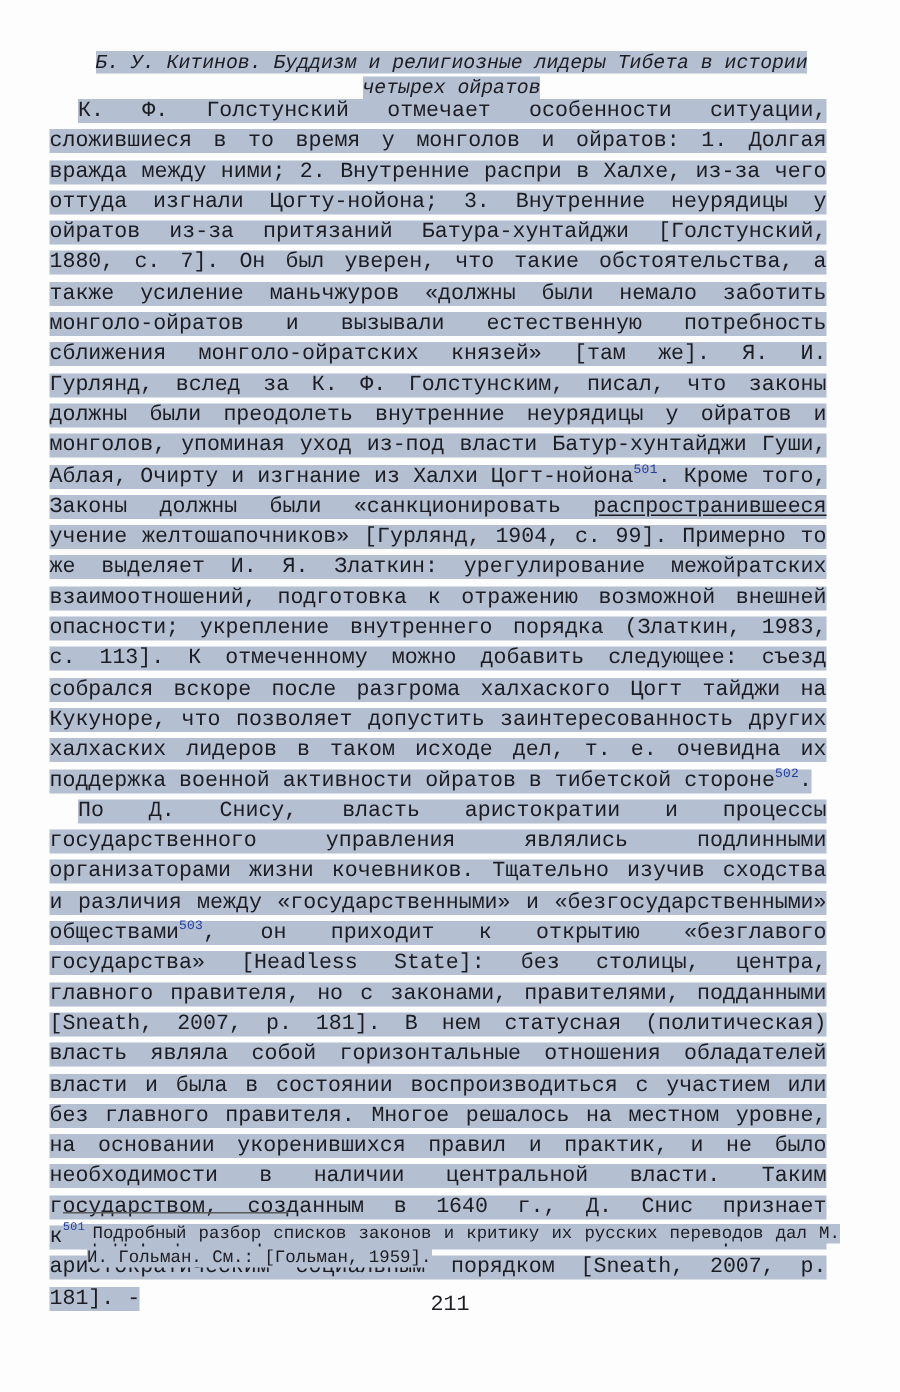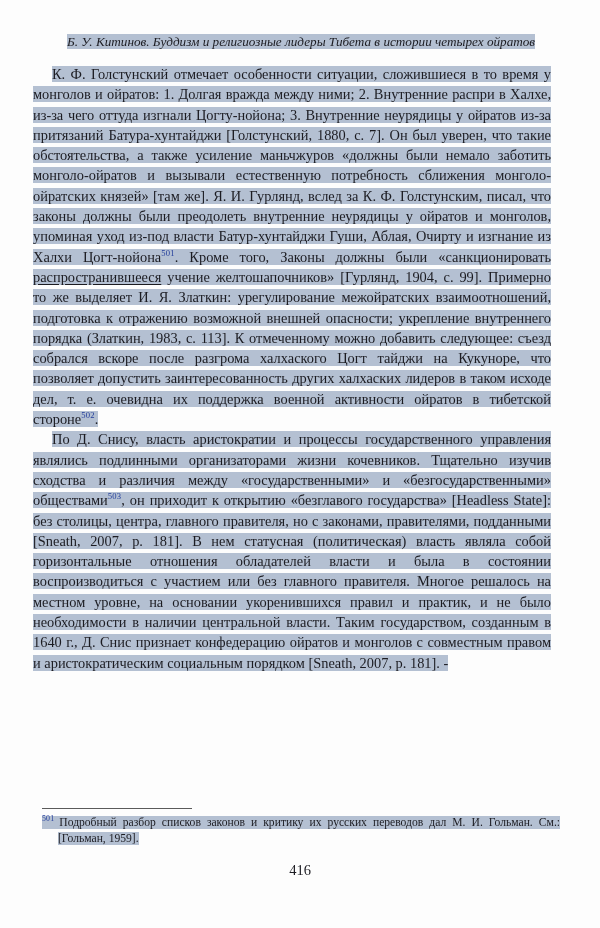--- a/index.html
+++ b/index.html
@@ -7,21 +7,21 @@
     --text:#1c1c22;
     --ref-blue:#223c9a;
     --page-background:#fdfdfd;
     --rule:#5a5a5a;
   }
   html,body{margin:0;padding:0;}
   body{width:600px;height:928px;background:var(--page-background);}
   .page{
     position:relative;width:600px;height:928px;overflow:hidden;
     background:var(--page-background);
-    font-family:Liberation Serif, serif;
+    font-family:Liberation Mono, monospace;
     color:var(--text);
   }
   .running-header{
     position:absolute;top:33px;left:42px;width:518px;
     text-align:center;font-style:italic;font-size:13.2px;line-height:17px;
   }
   .body-text{
     position:absolute;top:64px;left:33px;width:518px;
     font-size:14.4px;line-height:20.3px;text-align:justify;
     hyphens:auto;-webkit-hyphens:auto;
@@ -58,15 +58,15 @@
   <div class="body-text">
     <p><span class="hl"><span>К. Ф. Голстунский отмечает особенности ситуации, сложившиеся в то время у монголов и ойратов: 1. Долгая вражда между ними; 2. Внутренние распри в Халхе, из-за чего оттуда изгнали Цогту-нойона; 3. Внутренние неурядицы у ойратов из-за притязаний Батура-хунтайджи [Голстунский, 1880, с. 7]. Он был уверен, что такие обстоятельства, а также усиление маньчжуров «должны были немало заботить монголо-ойратов и вызывали естественную потребность сближения монголо-ойратских князей» [там же]. Я. И. Гурлянд, вслед за К. Ф. Голстунским, писал, что законы должны были преодолеть внутренние неурядицы у ойратов и монголов, упоминая уход из-под власти Батур-хунтайджи Гуши, Аблая, Очирту и изгнание из Халхи Цогт-нойона</span><sup class="ref">501</sup><span>. Кроме того, Законы должны были «санкционировать </span><span class="u">распространившееся</span><span> учение желтошапочников» [Гурлянд, 1904, с. 99]. Примерно то же выделяет И. Я. Златкин: урегулирование межойратских взаимоотношений, подготовка к отражению возможной внешней опасности; укрепление внутреннего порядка (Златкин, 1983, с. 113]. К отмеченному можно добавить следующее: съезд собрался вскоре после разгрома халхаского Цогт тайджи на Кукуноре, что позволяет допустить заинтересованность других халхаских лидеров в таком исходе дел, т. е. очевидна их поддержка военной активности ойратов в тибетской стороне</span><sup class="ref">502</sup><span>.</span></span></p>
     <p><span class="hl"><span>По Д. Снису, власть аристократии и процессы государственного управления являлись подлинными организаторами жизни кочевников. Тщательно изучив сходства и различия между «государственными» и «безгосударственными» обществами</span><sup class="ref">503</sup><span>, он приходит к открытию «безглавого государства» [Headless State]: без столицы, центра, главного правителя, но с законами, правителями, подданными [Sneath, 2007, p. 181]. В нем статусная (политическая) власть являла собой горизонтальные отношения обладателей власти и была в состоянии воспроизводиться с участием или без главного правителя. Многое решалось на местном уровне, на основании укоренившихся правил и практик, и не было необходимости в наличии центральной власти. Таким государством, созданным в 1640 г., Д. Снис признает конфедерацию ойратов и монголов с совместным правом и аристократическим социальным порядком [Sneath, 2007, p. 181]. -</span></span></p>
   </div>
 
   <div class="footnotes">
     <div class="fn-rule"></div>
     <p class="footnote"><span class="hl"><sup class="ref">501</sup><span>Подробный разбор списков законов и критику их русских переводов дал М. И. Гольман. См.: [Гольман, 1959].</span></span></p>
   </div>
 
-  <div class="page-number">416</div>
+  <div class="page-number">211</div>
 
 </div>
 
 </body></html>

